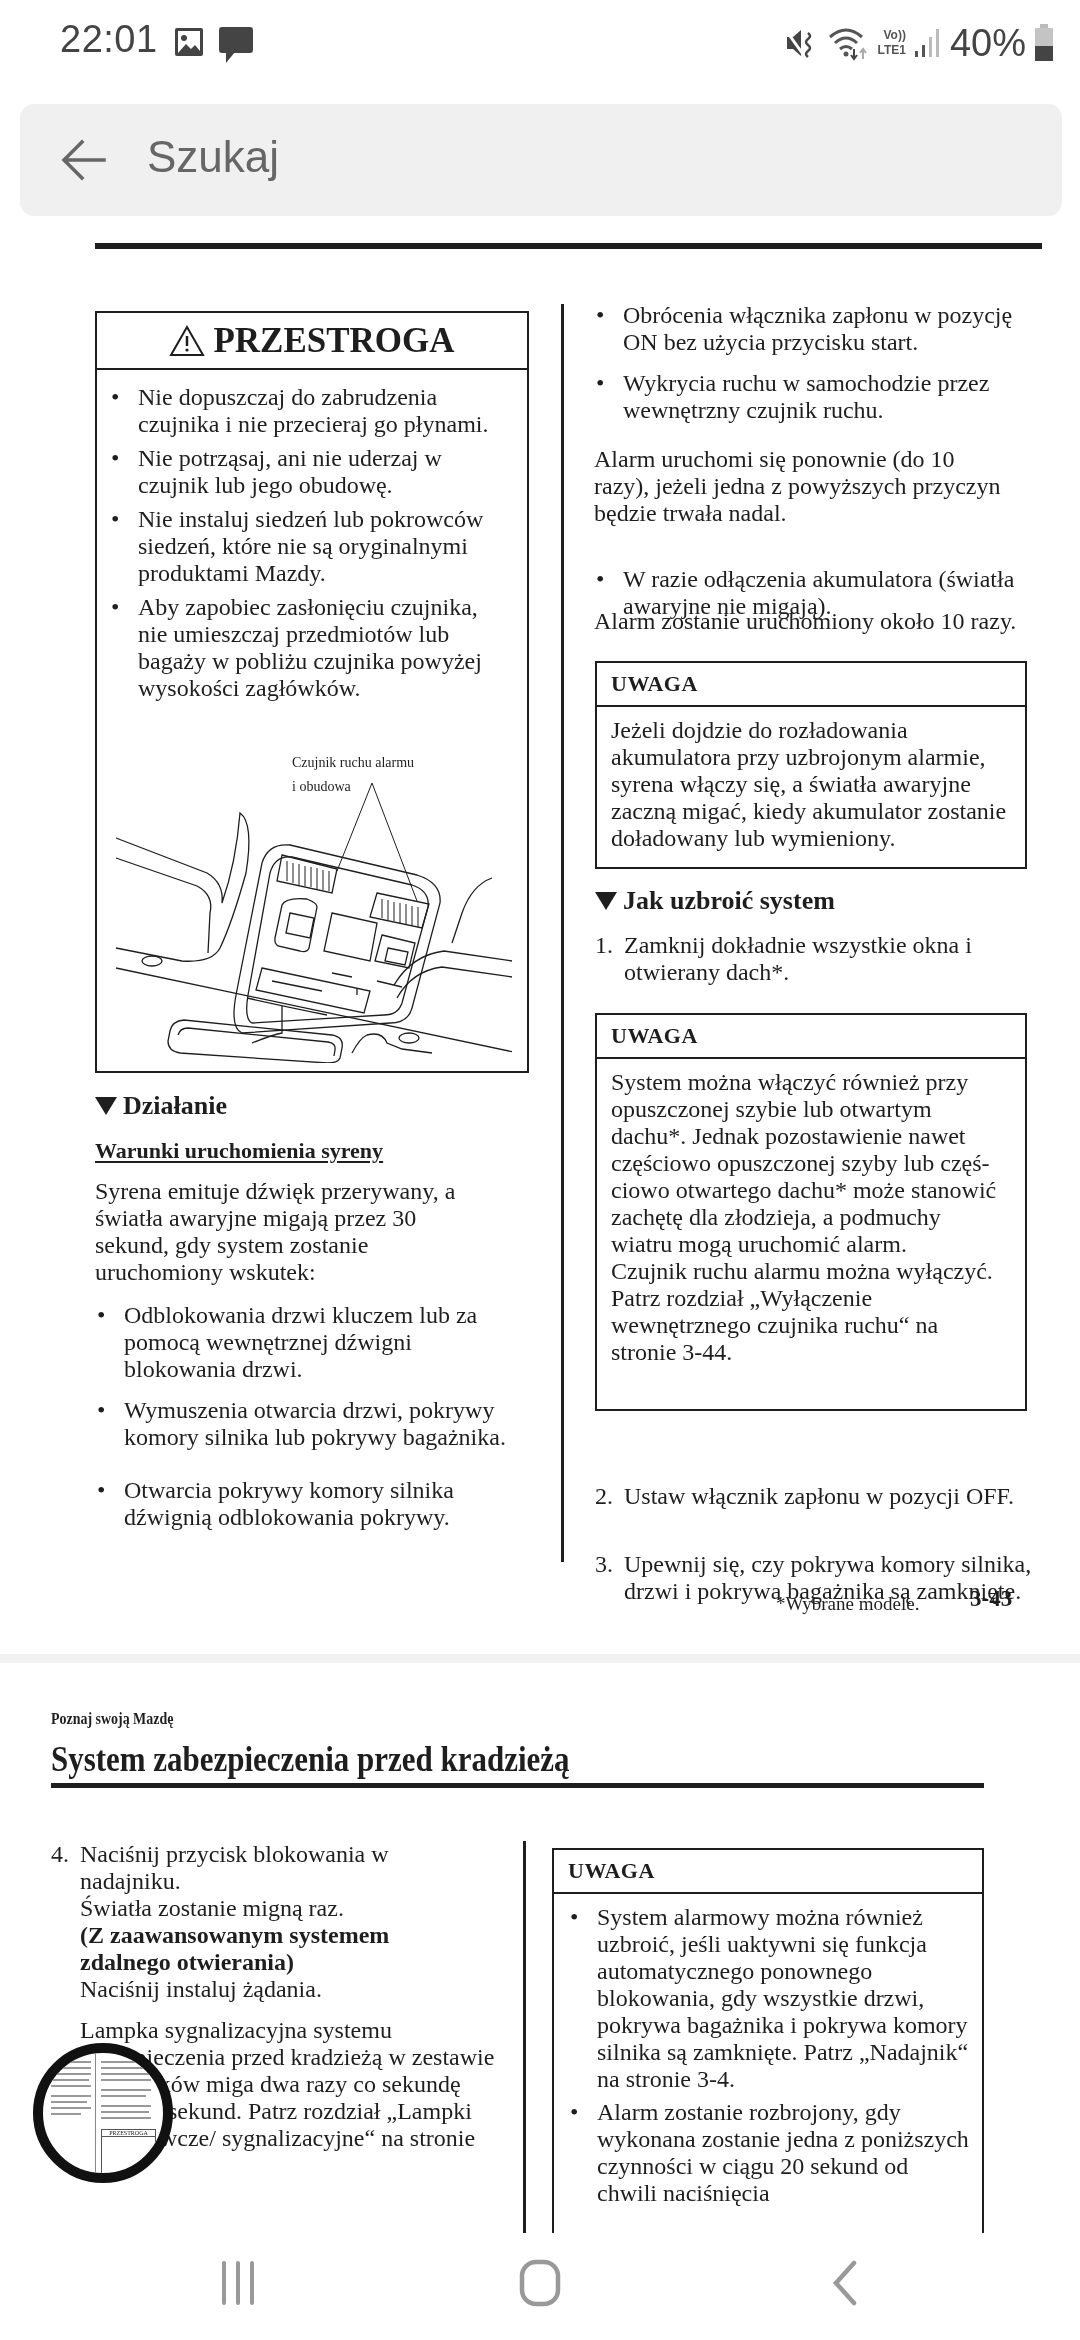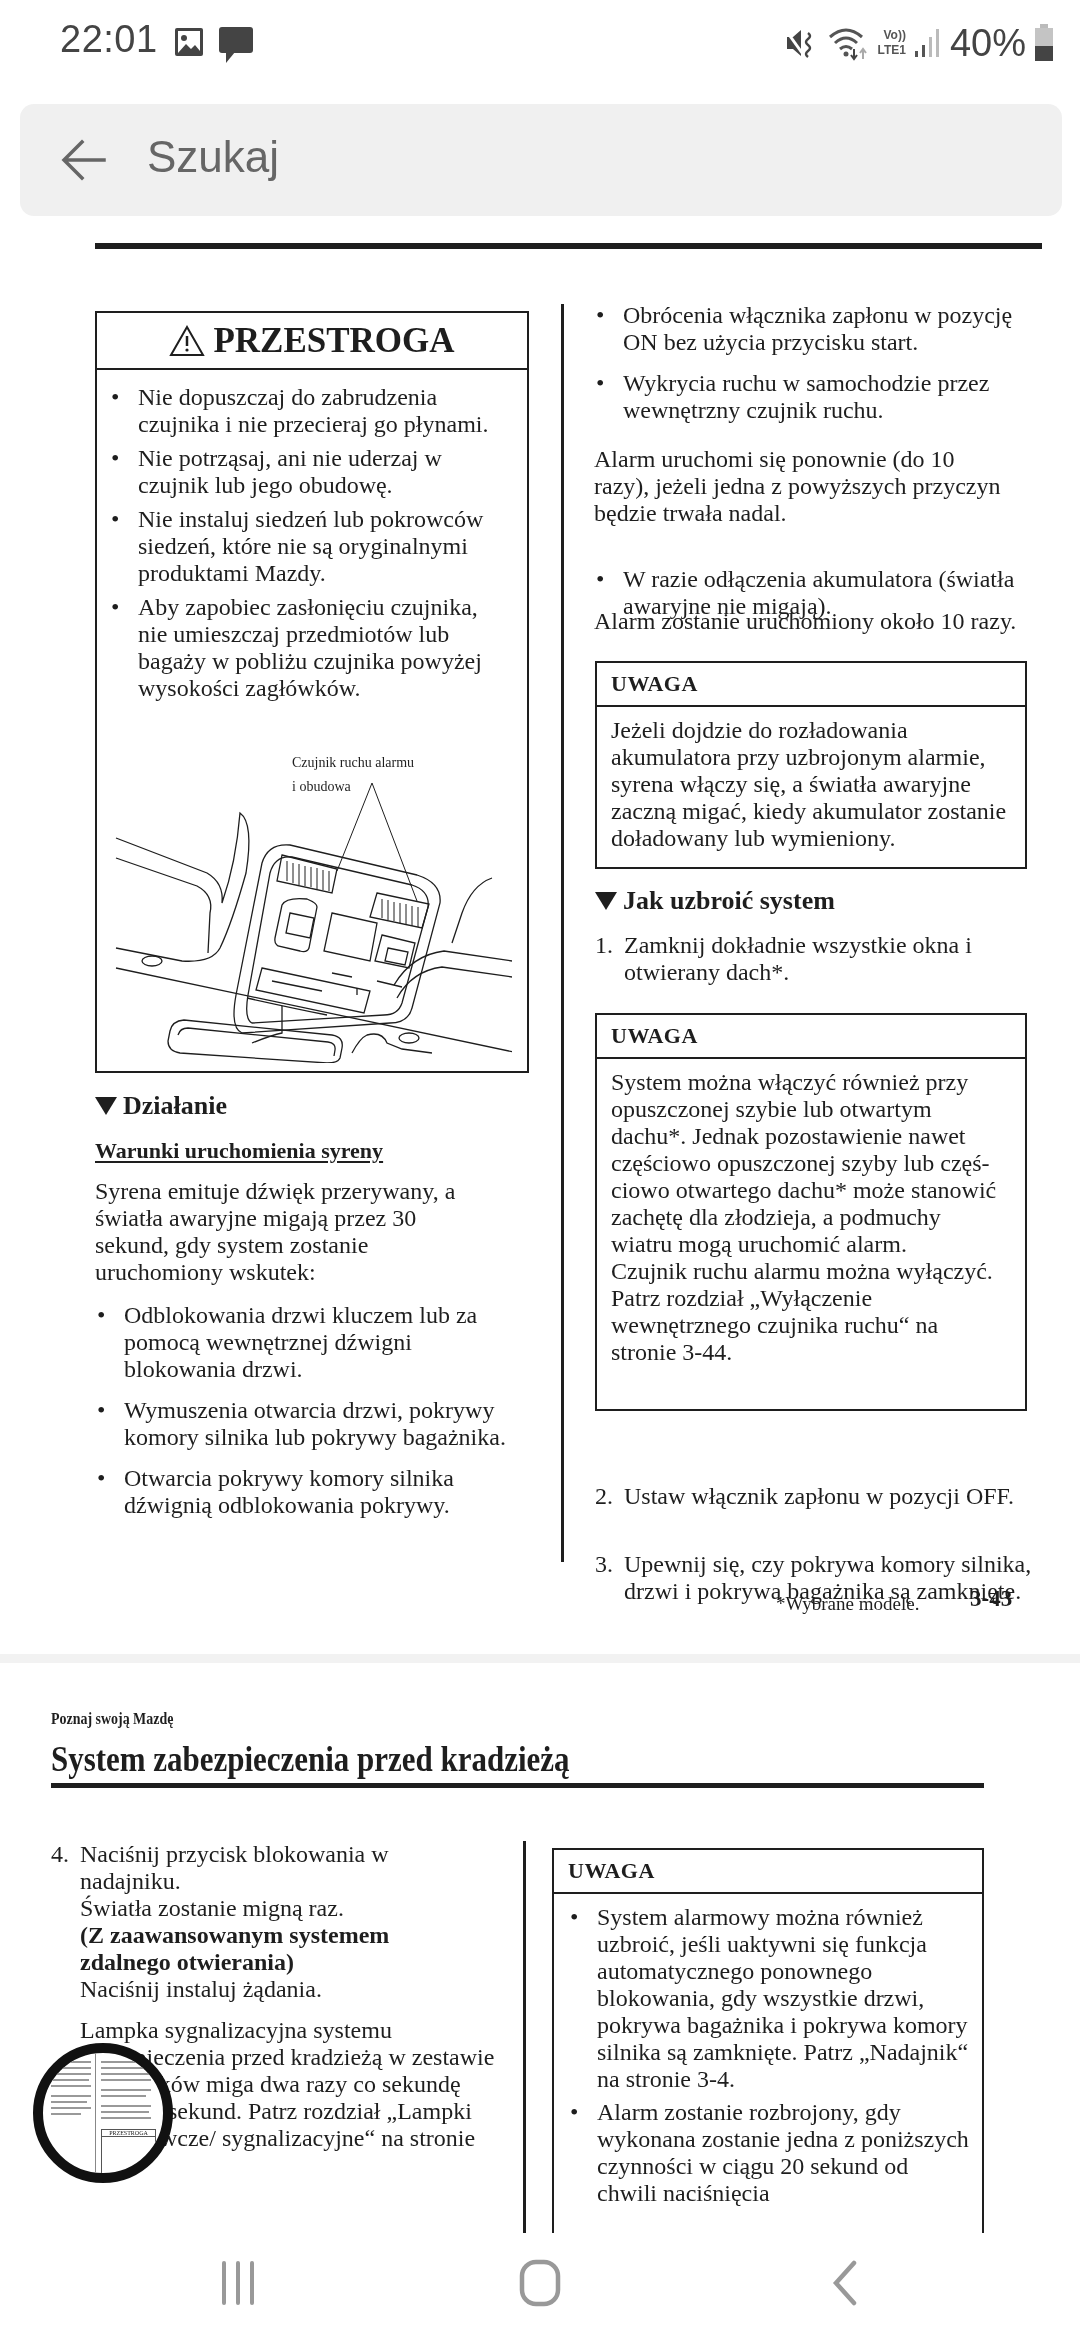--- a/index.html
+++ b/index.html
@@ -179,21 +179,21 @@
   </div>
 
   <div class="abs section-head" style="left:95px;top:875px;">
     <span class="tri"></span>
     <span>Działanie</span>
   </div>
   <div class="abs subhead" style="left:95px;top:922px;">Warunki uruchomienia syreny</div>
   <div class="abs txt" style="left:95px;top:962px;width:400px;">Syrena emituje dźwięk przerywany, a światła awaryjne migają przez 30 sekund, gdy system zostanie uruchomiony wskutek:</div>
   <ul class="abs bul txt" style="left:95px;top:1086px;width:430px;">
     <li style="margin-bottom:14px;">Odblokowania drzwi kluczem lub za pomocą wewnętrznej dźwigni blokowania drzwi.</li>
-    <li style="margin-bottom:14px;">Wymuszenia otwarcia drzwi, pokrywy komory silnika lub pokrywy bagażnika.</li>
+    <li style="margin-bottom:26px;">Wymuszenia otwarcia drzwi, pokrywy komory silnika lub pokrywy bagażnika.</li>
     <li>Otwarcia pokrywy komory silnika dźwignią odblokowania pokrywy.</li>
   </ul>
 
   <ul class="abs bul txt" style="left:594px;top:86px;width:440px;">
     <li style="margin-bottom:14px;">Obrócenia włącznika zapłonu w pozycję ON bez użycia przycisku start.</li>
     <li>Wykrycia ruchu w samochodzie przez wewnętrzny czujnik ruchu.</li>
   </ul>
   <div class="abs txt" style="left:594px;top:222px;width:420px;margin-top:8px;">Alarm uruchomi się ponownie (do 10 razy), jeżeli jedna z powyższych przyczyn będzie trwała nadal.</div>
   <ul class="abs bul txt" style="left:594px;top:350px;width:440px;">
     <li>W razie odłączenia akumulatora (światła awaryjne nie migają).</li>

